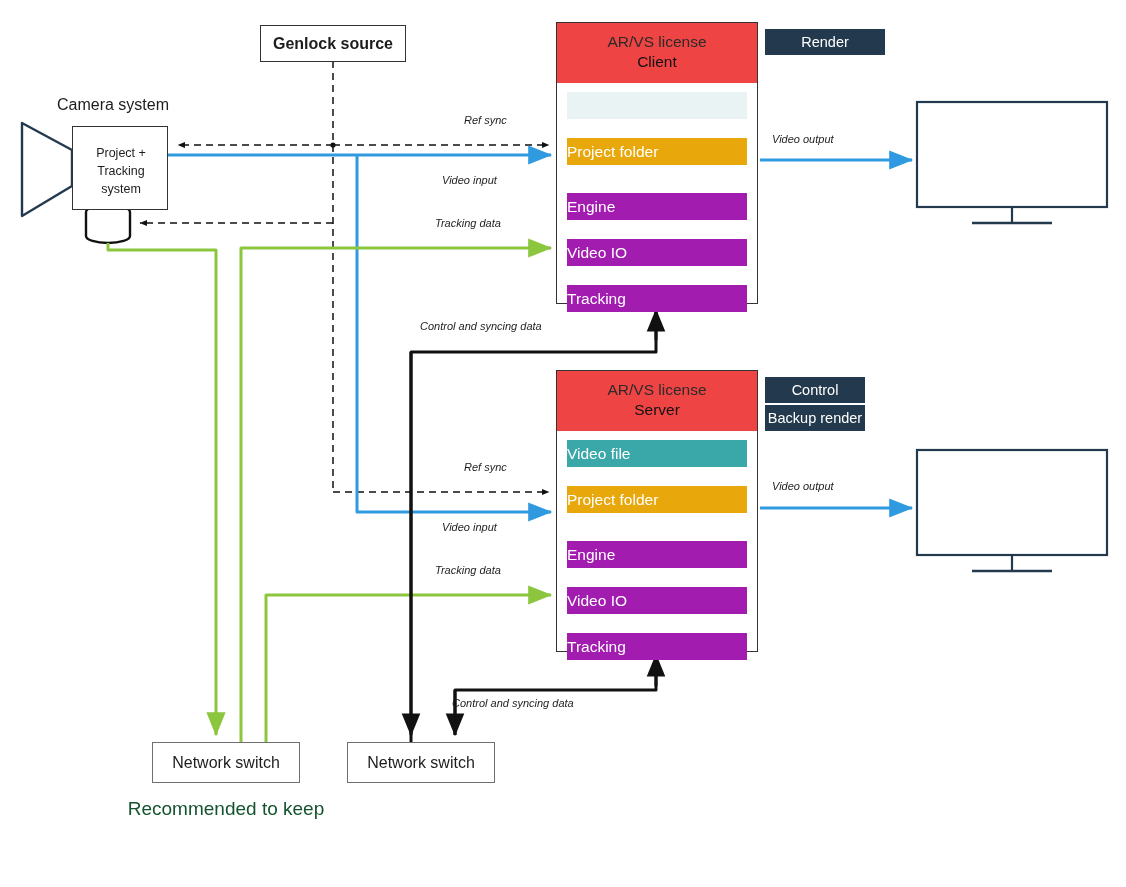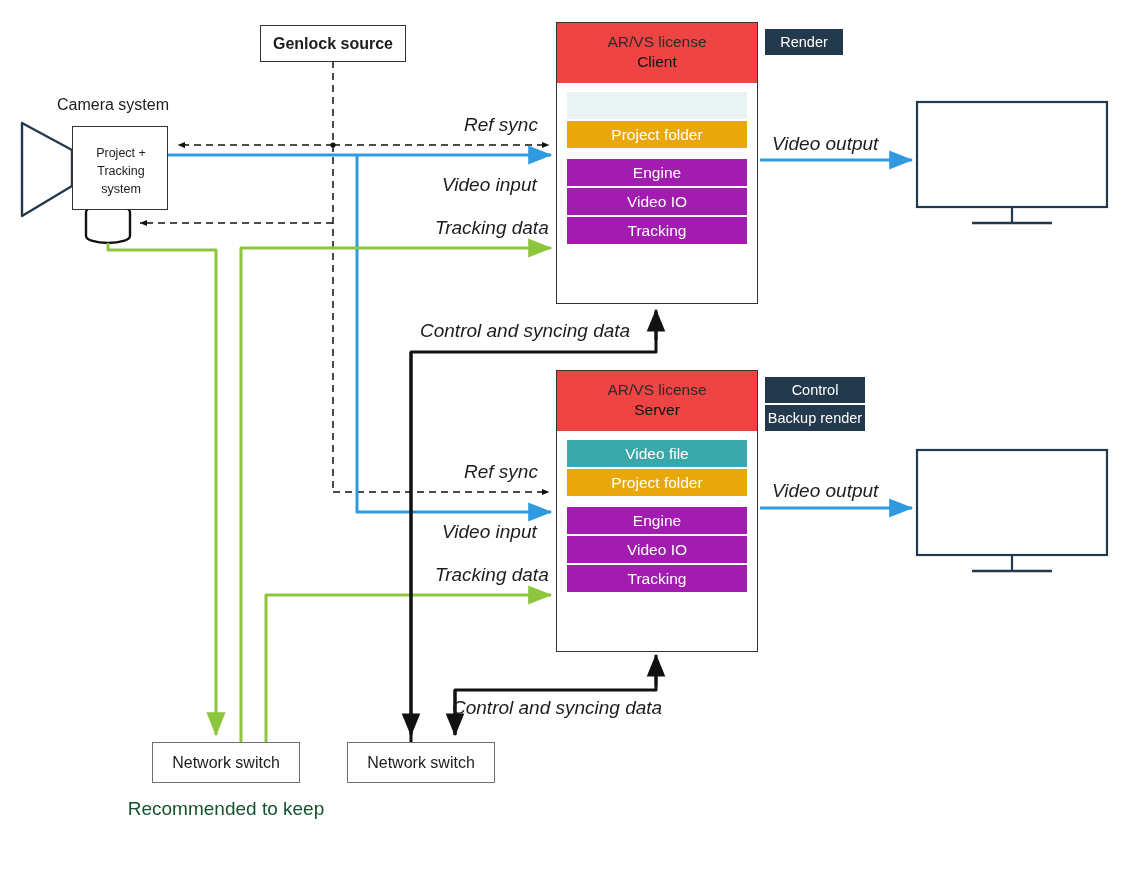--- a/index.html
+++ b/index.html
@@ -1,28 +1,28 @@
 <!DOCTYPE html>
 <html><head>
 <meta charset="utf-8">
 <style>
   html,body{margin:0;padding:0;background:#ffffff;}
   body{width:1126px;height:887px;font-family:"Liberation Sans",sans-serif;color:#1d1d1d;}
   #stage{position:relative;width:1126px;height:887px;overflow:hidden;background:#fff;}
   svg#wires{position:absolute;left:0;top:0;width:1126px;height:887px;}
 
-  .lbl{position:absolute;font-style:italic;font-size:19px;color:#1d1d1d;white-space:nowrap;}
+  .lbl{position:absolute;font-style:italic;font-size:11px;color:#1d1d1d;white-space:nowrap;}
 
   
   .machine{position:absolute;border:1.6px solid #333;background:#fff;box-sizing:border-box;}
   .machine .head{background:#ef4444;text-align:center;padding:9px 0 10px;line-height:1.32;}
   .machine .head .l1{font-size:15.5px;color:#2b2b2b;}
   .machine .head .l2{font-size:15.5px;font-weight:normal;color:#111;}
   .slots{padding:9px 10px 10px 10px;}
-  .slot{height:27px;line-height:27px;text-align:center;color:#fff;font-size:15.5px;margin-bottom:2px;}
+  .slot{height:27px;line-height:27px;color:#fff;font-size:15.5px;margin-bottom:19px;}
   .slot.empty{background:#eaf3f4;}
   .slot.teal{background:#3aa8a8;}
   .slot.amber{background:#e8a80c;}
   .slot.grey{background:#a21caf;}
   .gap{height:9px;}
 
   
   .badge{position:absolute;background:#23394d;color:#fff;font-size:14.5px;
          text-align:center;line-height:26px;height:26px;white-space:nowrap;}
 
@@ -122,21 +122,21 @@
     </div>
     <div class="slots">
       <div class="slot empty"></div>
       <div class="slot amber">Project folder</div>
       <div class="gap"></div>
       <div class="slot grey">Engine</div>
       <div class="slot grey">Video IO</div>
       <div class="slot grey">Tracking</div>
     </div>
   </div>
-  <div class="badge" style="left:765px;top:29px;width:78px;">Render</div>
+  <div class="badge" style="left:765px;top:29px;width:120px;">Render</div>
 
   <div class="machine" style="left:556px;top:370px;width:202px;height:282px;">
     <div class="head">
       <div class="l1">AR/VS license</div>
       <div class="l2">Server</div>
     </div>
     <div class="slots">
       <div class="slot teal">Video file</div>
       <div class="slot amber">Project folder</div>
       <div class="gap"></div>

